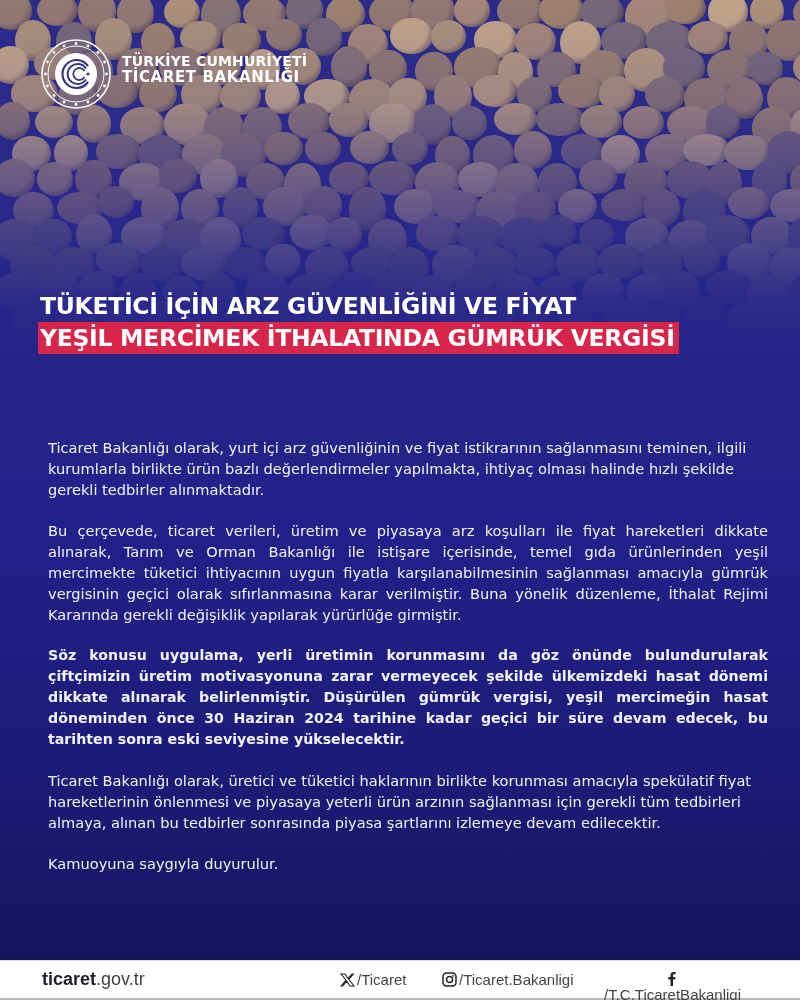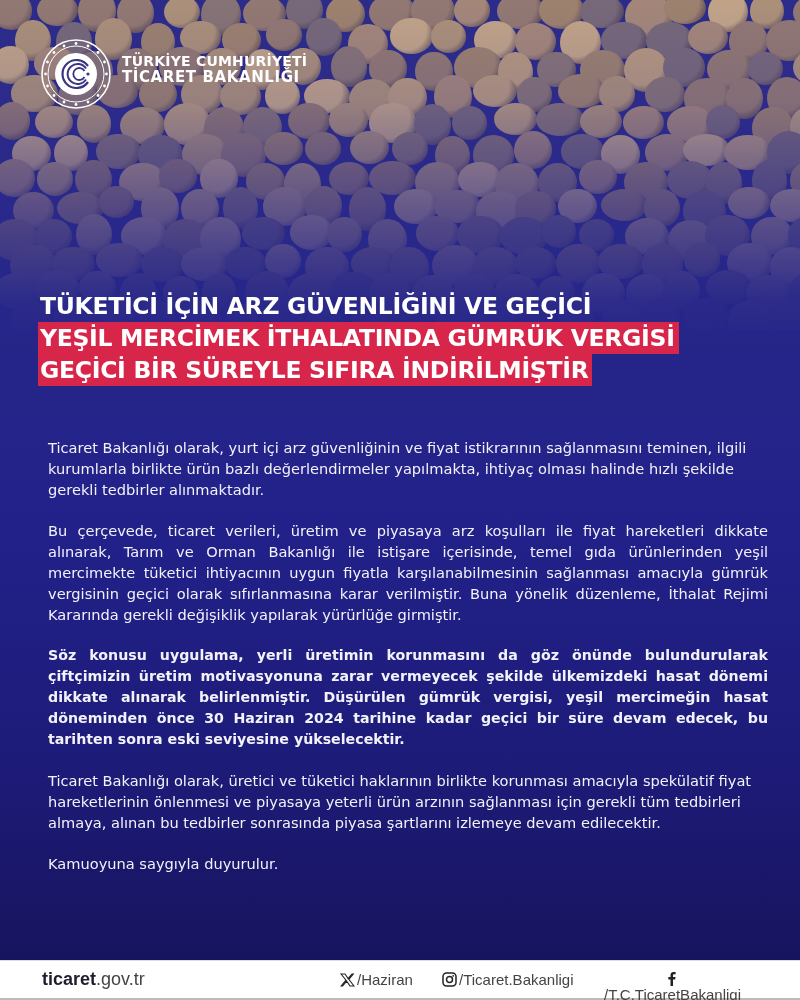--- a/index.html
+++ b/index.html
@@ -338,23 +338,22 @@
     <path d="M46 30.5 A10 10 0 1 0 46 41.5" fill="none" stroke="#3a3580" stroke-width="2"></path>
     <path d="M44.5 33 A6 6 0 1 0 44.5 39" fill="none" stroke="#3a3580" stroke-width="1.8"></path>
     <circle cx="48" cy="36" r="1.6" fill="#3a3580"></circle>
   </svg>
   <div class="brand">
     <div class="l1">TÜRKİYE CUMHURİYETİ</div>
     <div class="l2">TİCARET BAKANLIĞI</div>
   </div>
 
   <h1 class="headline" style="margin:0;">
-    <span class="line">TÜKETİCİ İÇİN ARZ GÜVENLİĞİNİ VE GEÇİCİ</span>
+    <span class="line">TÜKETİCİ İÇİN ARZ GÜVENLİĞİNİ VE FİYAT</span>
     <span class="line"><span class="hl">YEŞİL MERCİMEK İTHALATINDA GÜMRÜK VERGİSİ</span></span>
-    <span class="line"><span class="hl">GEÇİCİ BİR SÜREYLE SIFIRA İNDİRİLMİŞTİR</span></span>
   </h1>
 
   <div class="body-text">
     <p>Ticaret Bakanlığı olarak, yurt içi arz güvenliğinin ve fiyat istikrarının sağlanmasını teminen, ilgili kurumlarla birlikte ürün bazlı değerlendirmeler yapılmakta, ihtiyaç olması halinde hızlı şekilde gerekli tedbirler alınmaktadır.</p>
     <p class="j">Bu çerçevede, ticaret verileri, üretim ve piyasaya arz koşulları ile fiyat hareketleri dikkate alınarak, Tarım ve Orman Bakanlığı ile istişare içerisinde, temel gıda ürünlerinden yeşil mercimekte tüketici ihtiyacının uygun fiyatla karşılanabilmesinin sağlanması amacıyla gümrük vergisinin geçici olarak sıfırlanmasına karar verilmiştir. Buna yönelik düzenleme, İthalat Rejimi Kararında gerekli değişiklik yapılarak yürürlüğe girmiştir.</p>
     <p class="b">Söz konusu uygulama, yerli üretimin korunmasını da göz önünde bulundurularak çiftçimizin üretim motivasyonuna zarar vermeyecek şekilde ülkemizdeki hasat dönemi dikkate alınarak belirlenmiştir. Düşürülen gümrük vergisi, yeşil mercimeğin hasat döneminden önce 30 Haziran 2024 tarihine kadar geçici bir süre devam edecek, bu tarihten sonra eski seviyesine yükselecektir.</p>
     <p>Ticaret Bakanlığı olarak, üretici ve tüketici haklarının birlikte korunması amacıyla spekülatif fiyat hareketlerinin önlenmesi ve piyasaya yeterli ürün arzının sağlanması için gerekli tüm tedbirleri almaya, alınan bu tedbirler sonrasında piyasa şartlarını izlemeye devam edilecektir.</p>
     <p>Kamuoyuna saygıyla duyurulur.</p>
   </div>
 </div>
@@ -362,21 +361,21 @@
 <div class="footer">
   <div class="site">
     <b>ticaret</b><span class="dom">.gov.tr</span>
   </div>
   <div class="social s1">
     <span class="ic">
       <svg width="15" height="14" viewBox="0 0 15 14">
           <path d="M1 1 L6 7.2 L1.2 13 H2.6 L6.7 8.1 L10 13 H14 L8.8 6.3 L13.3 1 H11.9 L8.1 5.5 L5 1 Z" fill="none" stroke="#222" stroke-width="1.1"></path>
         </svg>
     </span>
-    <span>/Haziran</span>
+    <span>/Ticaret</span>
   </div>
   <div class="social s2">
     <span class="ic">
       <svg width="15" height="15" viewBox="0 0 15 15">
           <rect x="1" y="1" width="13" height="13" rx="3.5" fill="none" stroke="#222" stroke-width="1.5"></rect>
           <circle cx="7.5" cy="7.5" r="3" fill="none" stroke="#222" stroke-width="1.5"></circle>
           <circle cx="11.2" cy="3.8" r="0.9" fill="#222"></circle>
         </svg>
     </span>
     <span>/Ticaret.Bakanligi</span>

